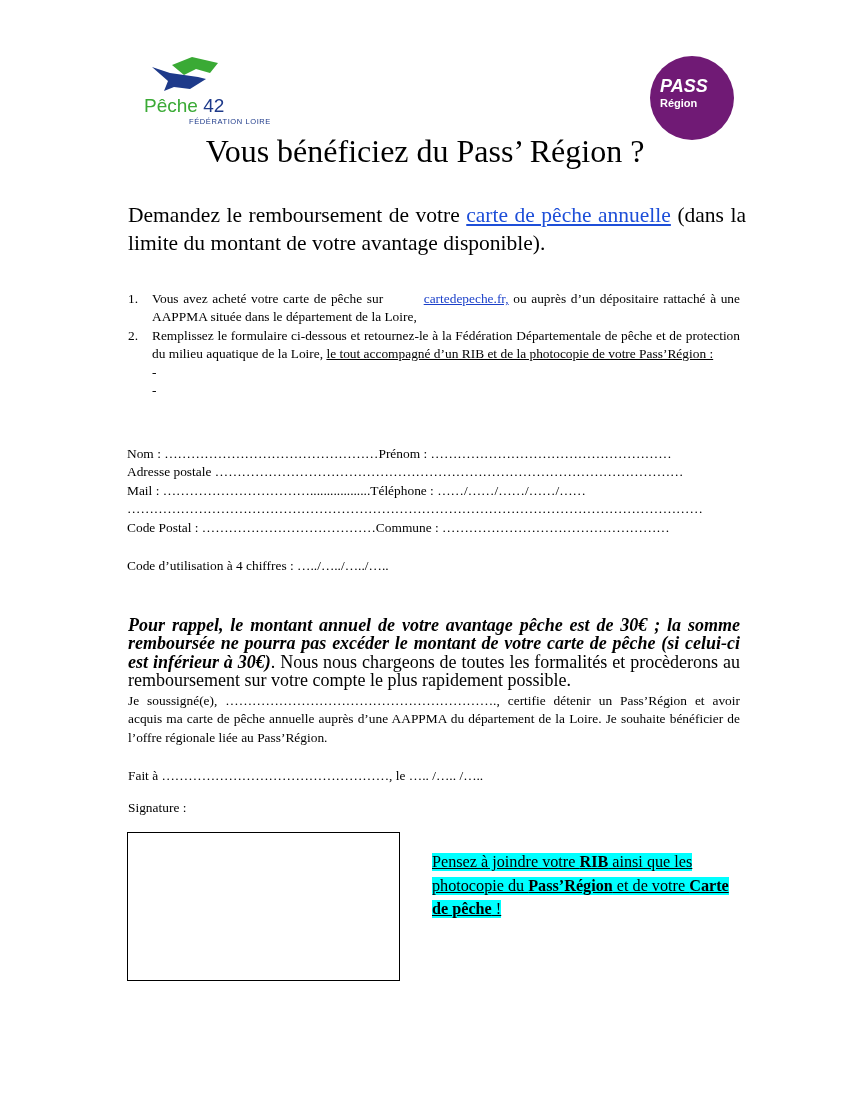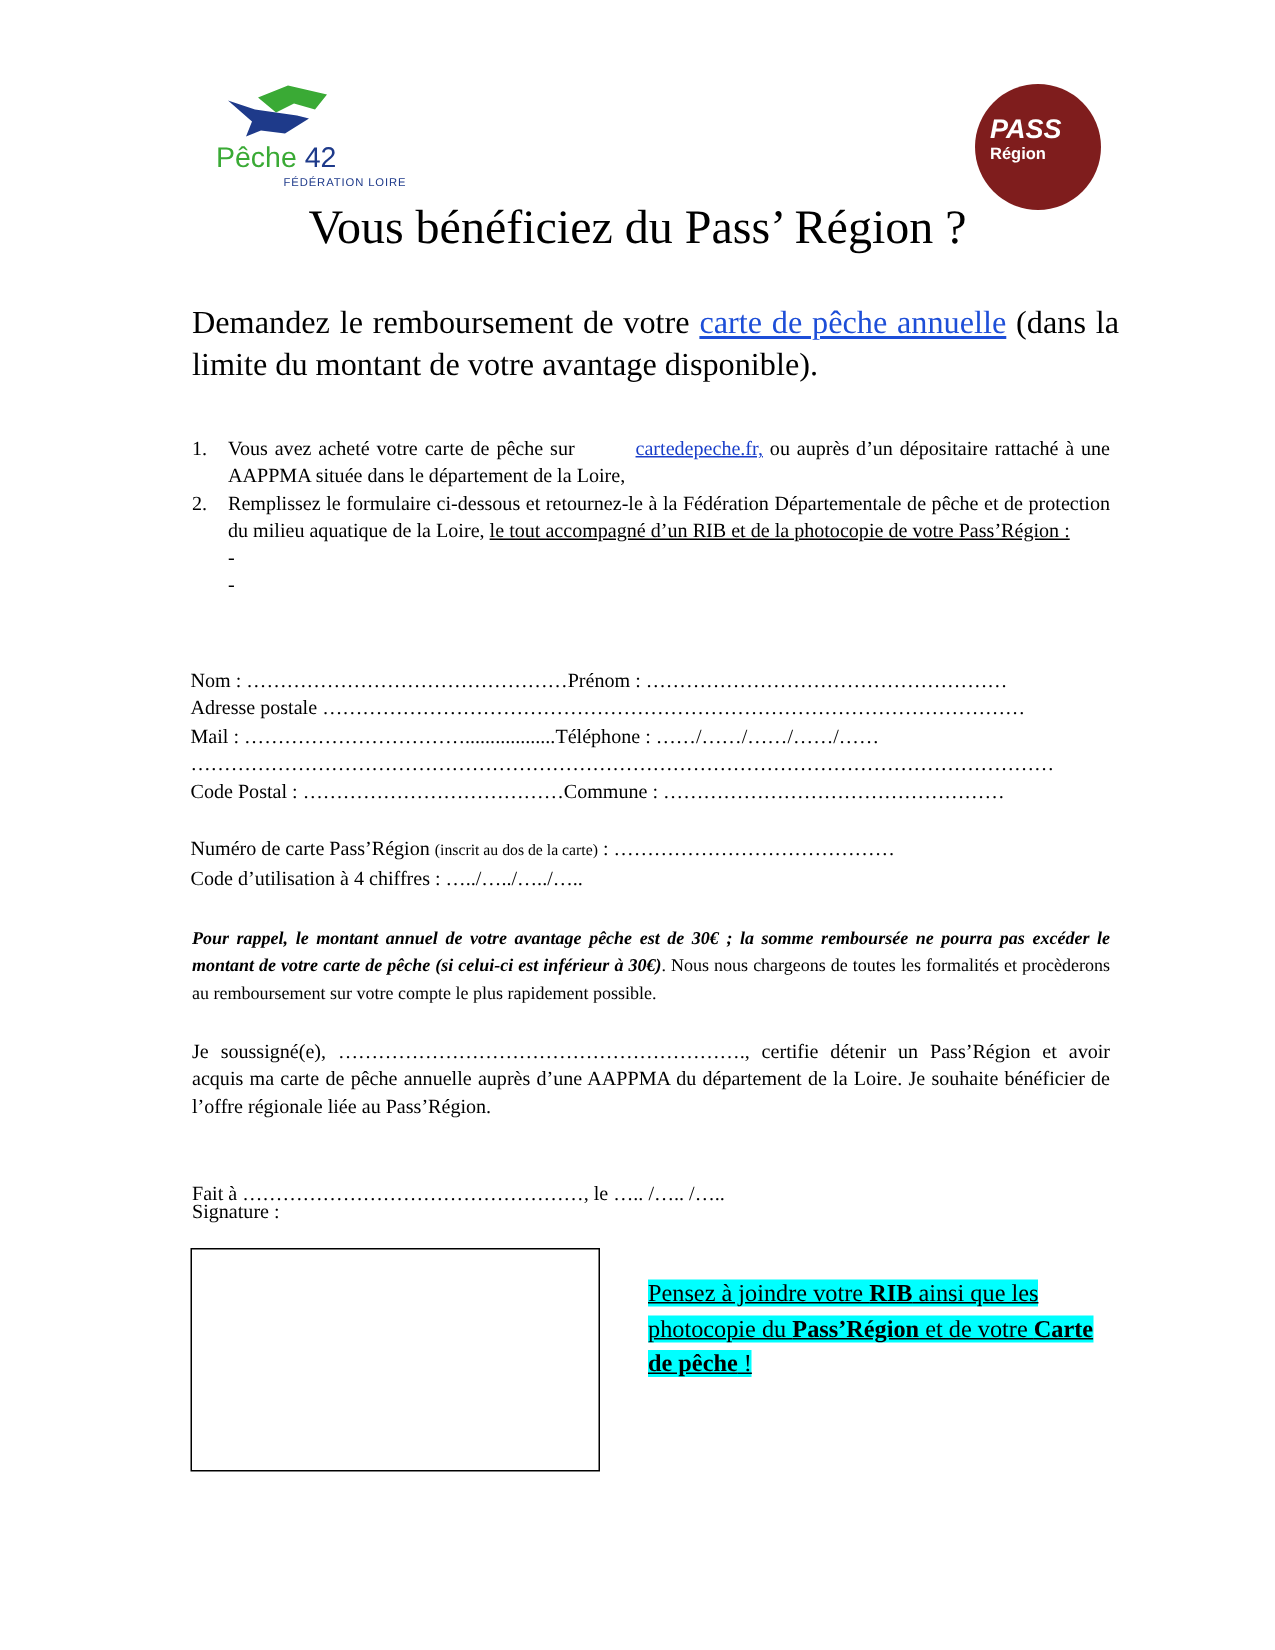--- a/index.html
+++ b/index.html
@@ -2,42 +2,42 @@
 <html><head>
 <meta charset="utf-8">
 <style>
   html, body { margin:0; padding:0; background:#fff; }
   body { width:850px; height:1100px; position:relative; font-family:"Liberation Serif", serif; color:#000; overflow:hidden; }
   .abs { position:absolute; }
   .logo-peche { left:140px; top:55px; width:110px; height:75px; }
   .logo-peche .txt { position:absolute; left:4px; top:40px; font-family:"Liberation Sans", sans-serif; font-size:19px; color:#3aaa35; white-space:nowrap; }
   .logo-peche .txt .num { color:#1e3a8a; }
   .logo-peche .sub { position:absolute; left:5px; top:62px; font-family:Liberation Sans, sans-serif; font-size:7.5px; color:#1e3a8a; letter-spacing:0.6px; white-space:nowrap;margin-left:44px; }
-  .logo-pass { left:650px; top:56px; width:84px; height:84px; border-radius:50%; background:#7f1d1d; color:#fff; font-family:"Liberation Sans", sans-serif; }
+  .logo-pass { left:650px; top:56px; width:84px; height:84px; border-radius:50%; background:#701a75; color:#fff; font-family:"Liberation Sans", sans-serif; }
   .logo-pass .p1 { position:absolute; left:10px; top:20px; font-size:18px; font-weight:bold; font-style:italic; }
   .logo-pass .p2 { position:absolute; left:10px; top:41px; font-size:11px; font-weight:bold; }
   .title { left:0; width:850px; top:133px; text-align:center; font-size:32px; }
   .intro { left:128px; width:618px; top:201px; font-size:21.5px; line-height:28px; text-align:justify; }
   .link { color:#1d4ed8; text-decoration:underline; }
   .link2 { color:#1a3fc9; text-decoration:underline;margin-left:36px; }
   .steps { left:128px; width:612px; top:290px; font-size:13.4px; line-height:18.3px; }
   .step { display:flex; }
   .step .n { width:24px; flex:none; }
   .step .t { flex:1; text-align:justify; }
   .bullets { padding-left:24px; }
   .bullet { display:flex; }
   .bullet .d { width:24px; flex:none; }
   .u { text-decoration:underline; }
   .form { left:127px; top:445px; font-size:13.4px; line-height:18.4px; white-space:nowrap; }
   .pass { left:127px; top:557px; font-size:13.4px; line-height:18.4px; white-space:nowrap; }
   .small { font-size:10.5px; }
-  .rappel { left:128px; width:612px; top:616px; font-size:12px; line-height:18.4px; text-align:justify; }
+  .rappel { left:128px; width:612px; top:616px; font-size:18px; line-height:18.4px; text-align:justify; }
   .rappel b { font-style:italic; }
   .cert { left:128px; width:612px; top:692px; font-size:13.4px; line-height:18.4px; text-align:justify; }
-  .fait { left:128px; top:788px; font-size:13.4px; white-space:nowrap; }
+  .fait { left:128px; top:768px; font-size:13.4px; white-space:nowrap; }
   .sig { left:128px; top:800px; font-size:13.4px; }
   .sigbox { left:127px; top:832px; width:271px; height:147px; border:1px solid #000; }
   .note { left:432px; top:851px; width:300px; font-size:16.2px; line-height:23.5px; }
   .note span.hl { background:#00ffff; text-decoration:underline; }
 </style>
 </head>
 <body>
 
 <div class="abs logo-peche">
   <svg width="70" height="40" viewBox="0 0 70 40" style="position:absolute;left:10px;top:0">
@@ -80,21 +80,20 @@
 
 <div class="abs form">
   <div>Nom : …………………………………………Prénom : ………………………………………………</div>
   <div>Adresse postale ……………………………………………………………………………………………</div>
   <div>Mail : ……………………………..................Téléphone : ……/……/……/……/……</div>
   <div>…………………………………………………………………………………………………………………</div>
   <div>Code Postal : …………………………………Commune : ……………………………………………</div>
 </div>
 
 <div class="abs pass">
-  <div><span>Numéro de carte Pass’Région </span><span class="small">(inscrit au dos de la carte)</span><span> : ……………………………………</span></div>
   <div>Code d’utilisation à 4 chiffres : …../…../…../…..</div>
 </div>
 
 <div class="abs rappel">
   <b>Pour rappel, le montant annuel de votre avantage pêche est de 30€ ; la somme remboursée ne pourra pas excéder le montant de votre carte de pêche (si celui-ci est inférieur à 30€)</b><span>. Nous nous chargeons de toutes les formalités et procèderons au remboursement sur votre compte le plus rapidement possible.</span>
 </div>
 
 <div class="abs cert">Je soussigné(e), ……………………………………………………., certifie détenir un Pass’Région et avoir acquis ma carte de pêche annuelle auprès d’une AAPPMA du département de la Loire. Je souhaite bénéficier de l’offre régionale liée au Pass’Région.</div>
 
 <div class="abs fait">Fait à ……………………………………………, le ….. /….. /…..</div>

